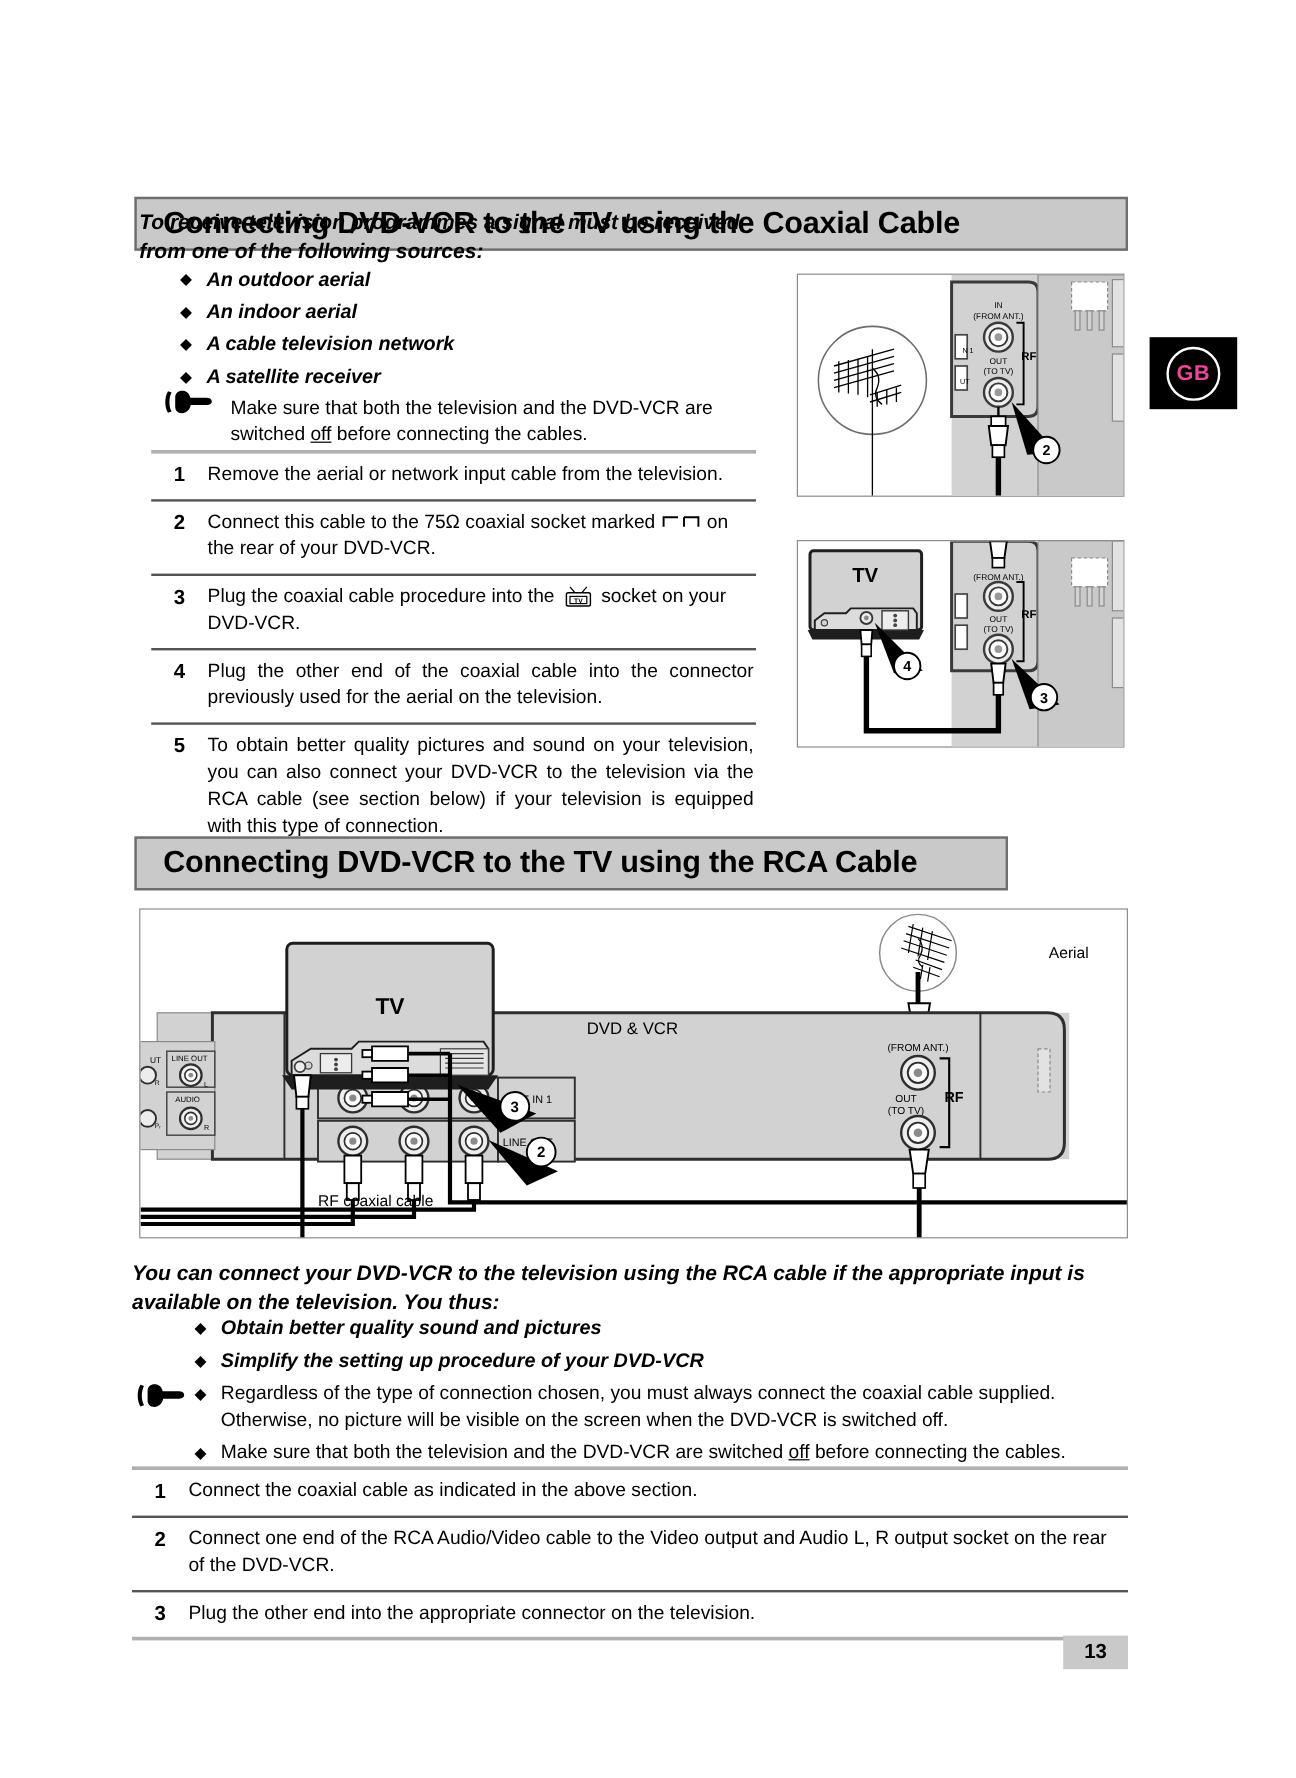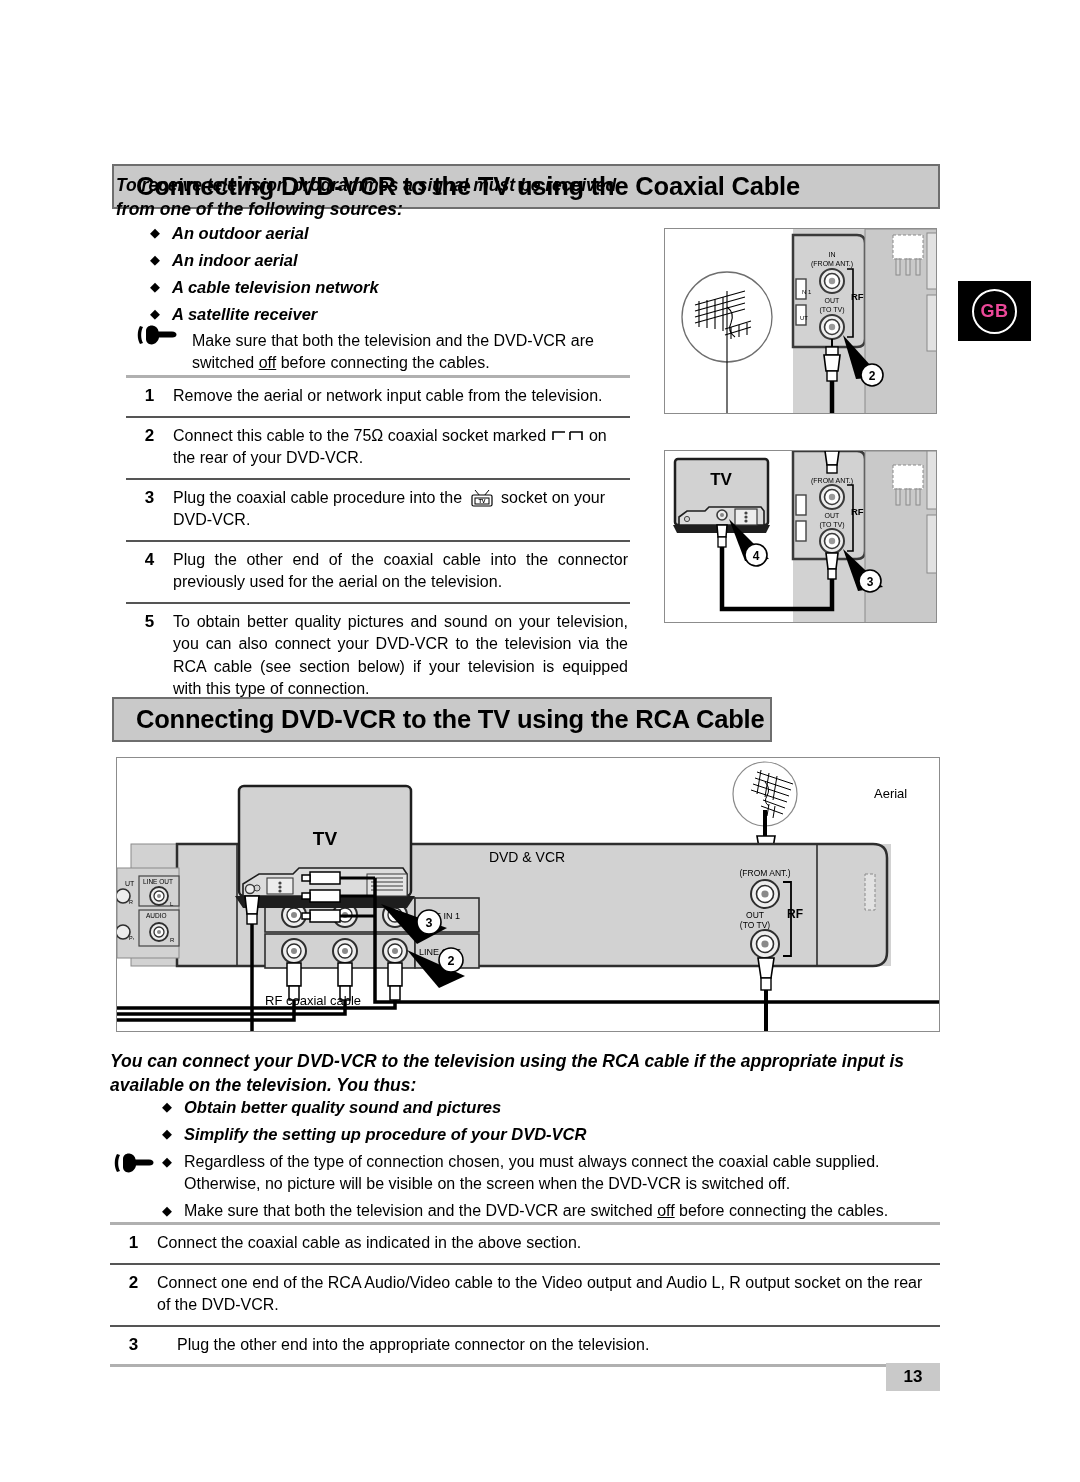--- a/index.html
+++ b/index.html
@@ -256,21 +256,21 @@
       <path d="M64 68 L104 108 L80 110 Z" fill="#000"></path>
       <circle cx="91" cy="104" r="11" fill="#fff" stroke="#000" stroke-width="1.6"></circle>
       <text x="91" y="108.5" font-family="Liberation Sans, sans-serif" font-size="12" font-weight="bold" text-anchor="middle" fill="#000">4</text>
 
       <path d="M178 98 L218 136 L193 140 Z" fill="#000"></path>
       <circle cx="205" cy="130" r="11" fill="#fff" stroke="#000" stroke-width="1.6"></circle>
       <text x="205" y="134.5" font-family="Liberation Sans, sans-serif" font-size="12" font-weight="bold" text-anchor="middle" fill="#000">3</text>
     </svg>
   </div>
 
-  <div class="sec-head" style="left:112px;top:697px;width:660px;height:45px;">
+  <div class="sec-head" style="left:112px;top:697px;width:728px;height:45px;">
     <span>Connecting DVD-VCR to the TV using the RCA Cable</span>
   </div>
 
   <div class="dframe" style="left:116px;top:757px;width:824px;height:275px;overflow:hidden;">
     <svg viewBox="0 0 824 275" width="824" height="275">
 
       <circle cx="648" cy="36" r="32" fill="#fff" stroke="#8a8a8a" stroke-width="1.2"></circle>
       <g stroke="#000" stroke-width="1" fill="none">
         <path d="M640 14 L676 26 M638 20 L674 32 M636 26 L672 38 M634 32 L670 44"></path>
         <path d="M644 12 L640 36 M652 15 L648 39 M660 18 L656 42"></path>
@@ -464,20 +464,20 @@
       <div class="body" style="width:770px;">Connect the coaxial cable as indicated in the above section.</div>
     </div>
     <div class="rule dark"></div>
     <div class="step">
       <div class="num">2</div>
       <div class="body" style="width:780px;">Connect one end of the RCA Audio/Video cable to the Video output and Audio L, R output socket on the rear of the DVD-VCR.</div>
     </div>
     <div class="rule dark"></div>
     <div class="step">
       <div class="num">3</div>
-      <div class="body" style="width:770px;margin-left:20px;">Plug the other end into the appropriate connector on the television.</div>
+      <div class="body" style="width:770px;">Plug the other end into the appropriate connector on the television.</div>
     </div>
     <div class="rule"></div>
   </div>
 
   <div class="pagenum" style="left:886px;top:1363px;width:54px;height:28px;text-align:center;">13</div>
 
 </div>
 
 </body></html>

